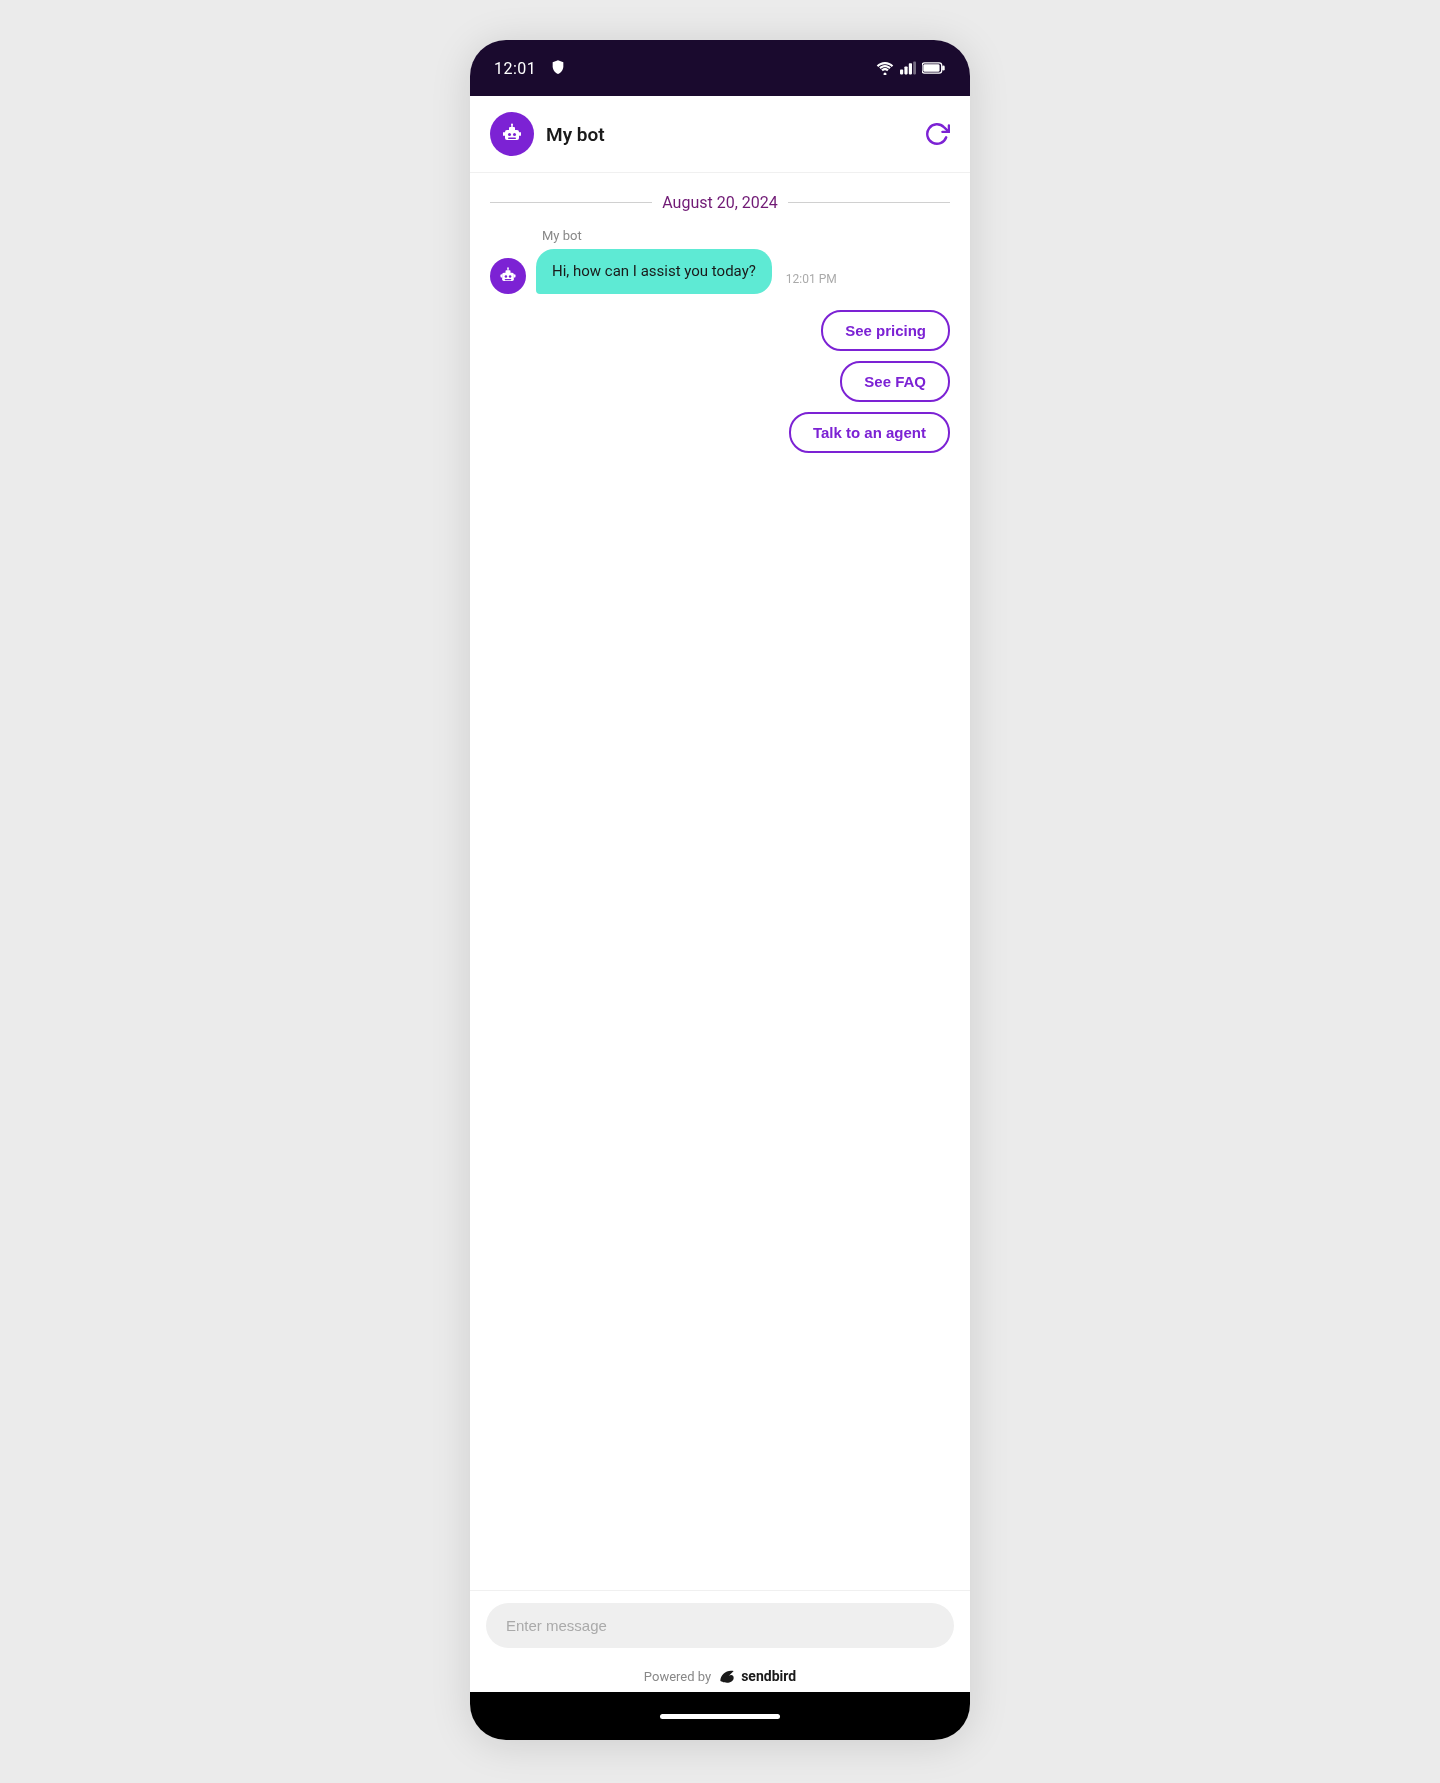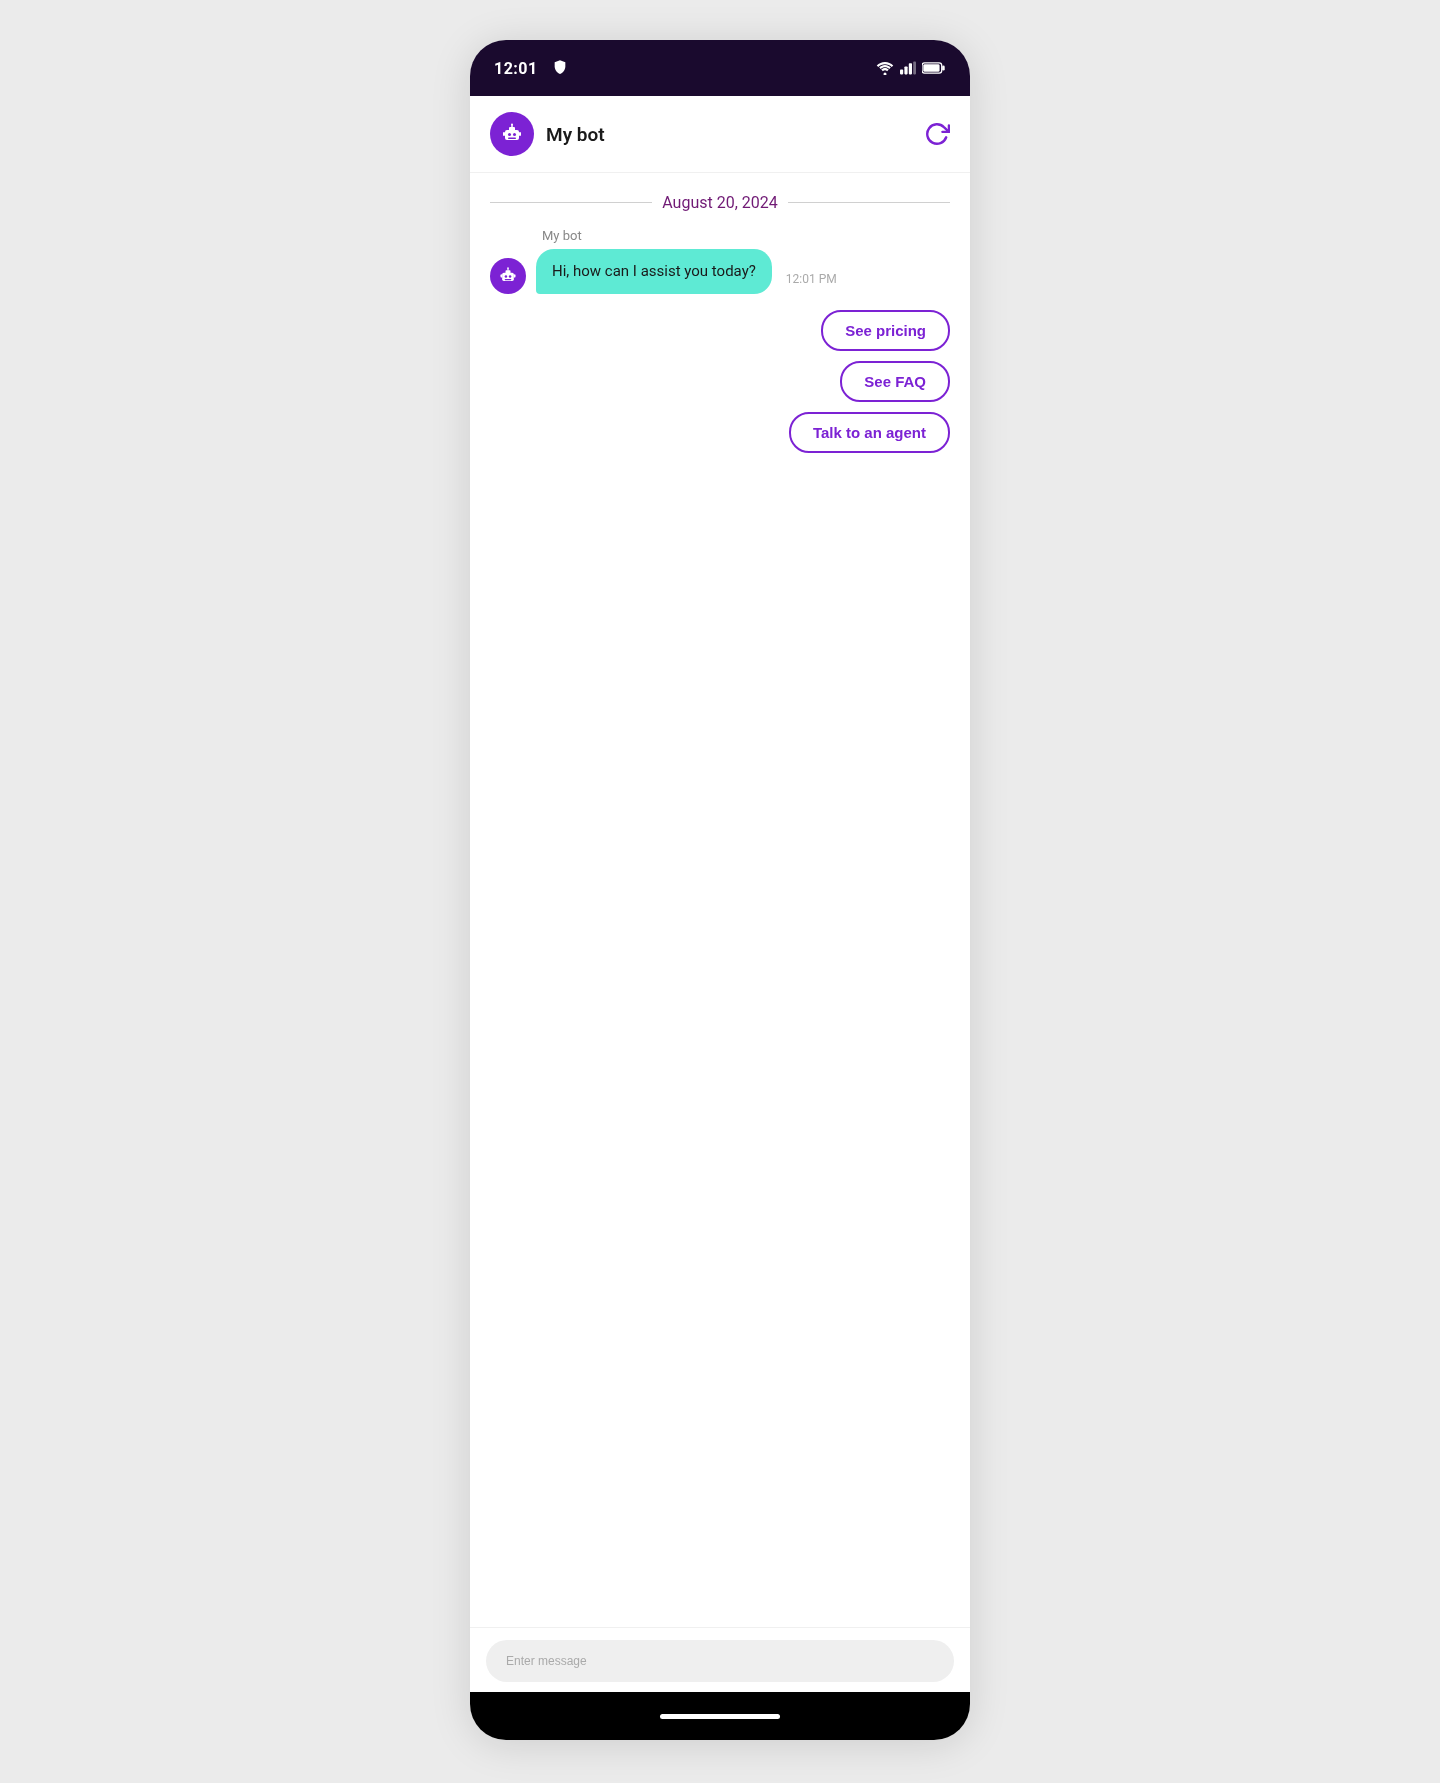--- a/index.html
+++ b/index.html
@@ -33,21 +33,21 @@
       display: flex;
       align-items: center;
       justify-content: space-between;
       padding: 0 24px;
       flex-shrink: 0;
     }
 
     .status-time {
       color: #ffffff;
       font-size: 16px;
-      font-weight: 700;
+      font-weight: 400;
       letter-spacing: 0.5px;
     }
 
     .status-icons {
       display: flex;
       align-items: center;
       gap: 6px;
     }
 
     .shield-icon {
@@ -218,21 +218,21 @@
       border-top: 1px solid #f0f0f0;
       flex-shrink: 0;
     }
 
     .message-input {
       width: 100%;
       background: #efefef;
       border: none;
       border-radius: 24px;
       padding: 14px 20px;
-      font-size: 12px;
+      font-size: 15px;
       color: #4c1d95;
       outline: none;
     }
 
     .message-input::placeholder {
       color: #aaaaaa;
     }
 
     
     .powered-by {
@@ -378,18 +378,28 @@
       <button class="quick-reply-btn">See FAQ</button>
       <button class="quick-reply-btn">Talk to an agent</button>
     </div>
 
   </div>
 
   <div class="chat-input-area">
     <input type="text" class="message-input" placeholder="Enter message" style="">
   </div>
 
+  <div class="powered-by">
+    <span>Powered by</span>
+    <div class="sendbird-logo">
+
+      <svg class="sendbird-bird" viewBox="0 0 24 24" xmlns="http://www.w3.org/2000/svg">
+        <path d="M4 18 C4 10, 12 4, 20 6 C18 8, 16 10, 14 12 C16 10, 20 10, 20 14 C20 18, 16 20, 12 20 C8 20, 4 18, 4 18Z" fill="#1a1a1a"></path>
+      </svg>
+      <span>sendbird</span>
+    </div>
+  </div>
 
   <div class="home-indicator">
     <div class="home-bar"></div>
   </div>
 
 </div>
 
 </body></html>

